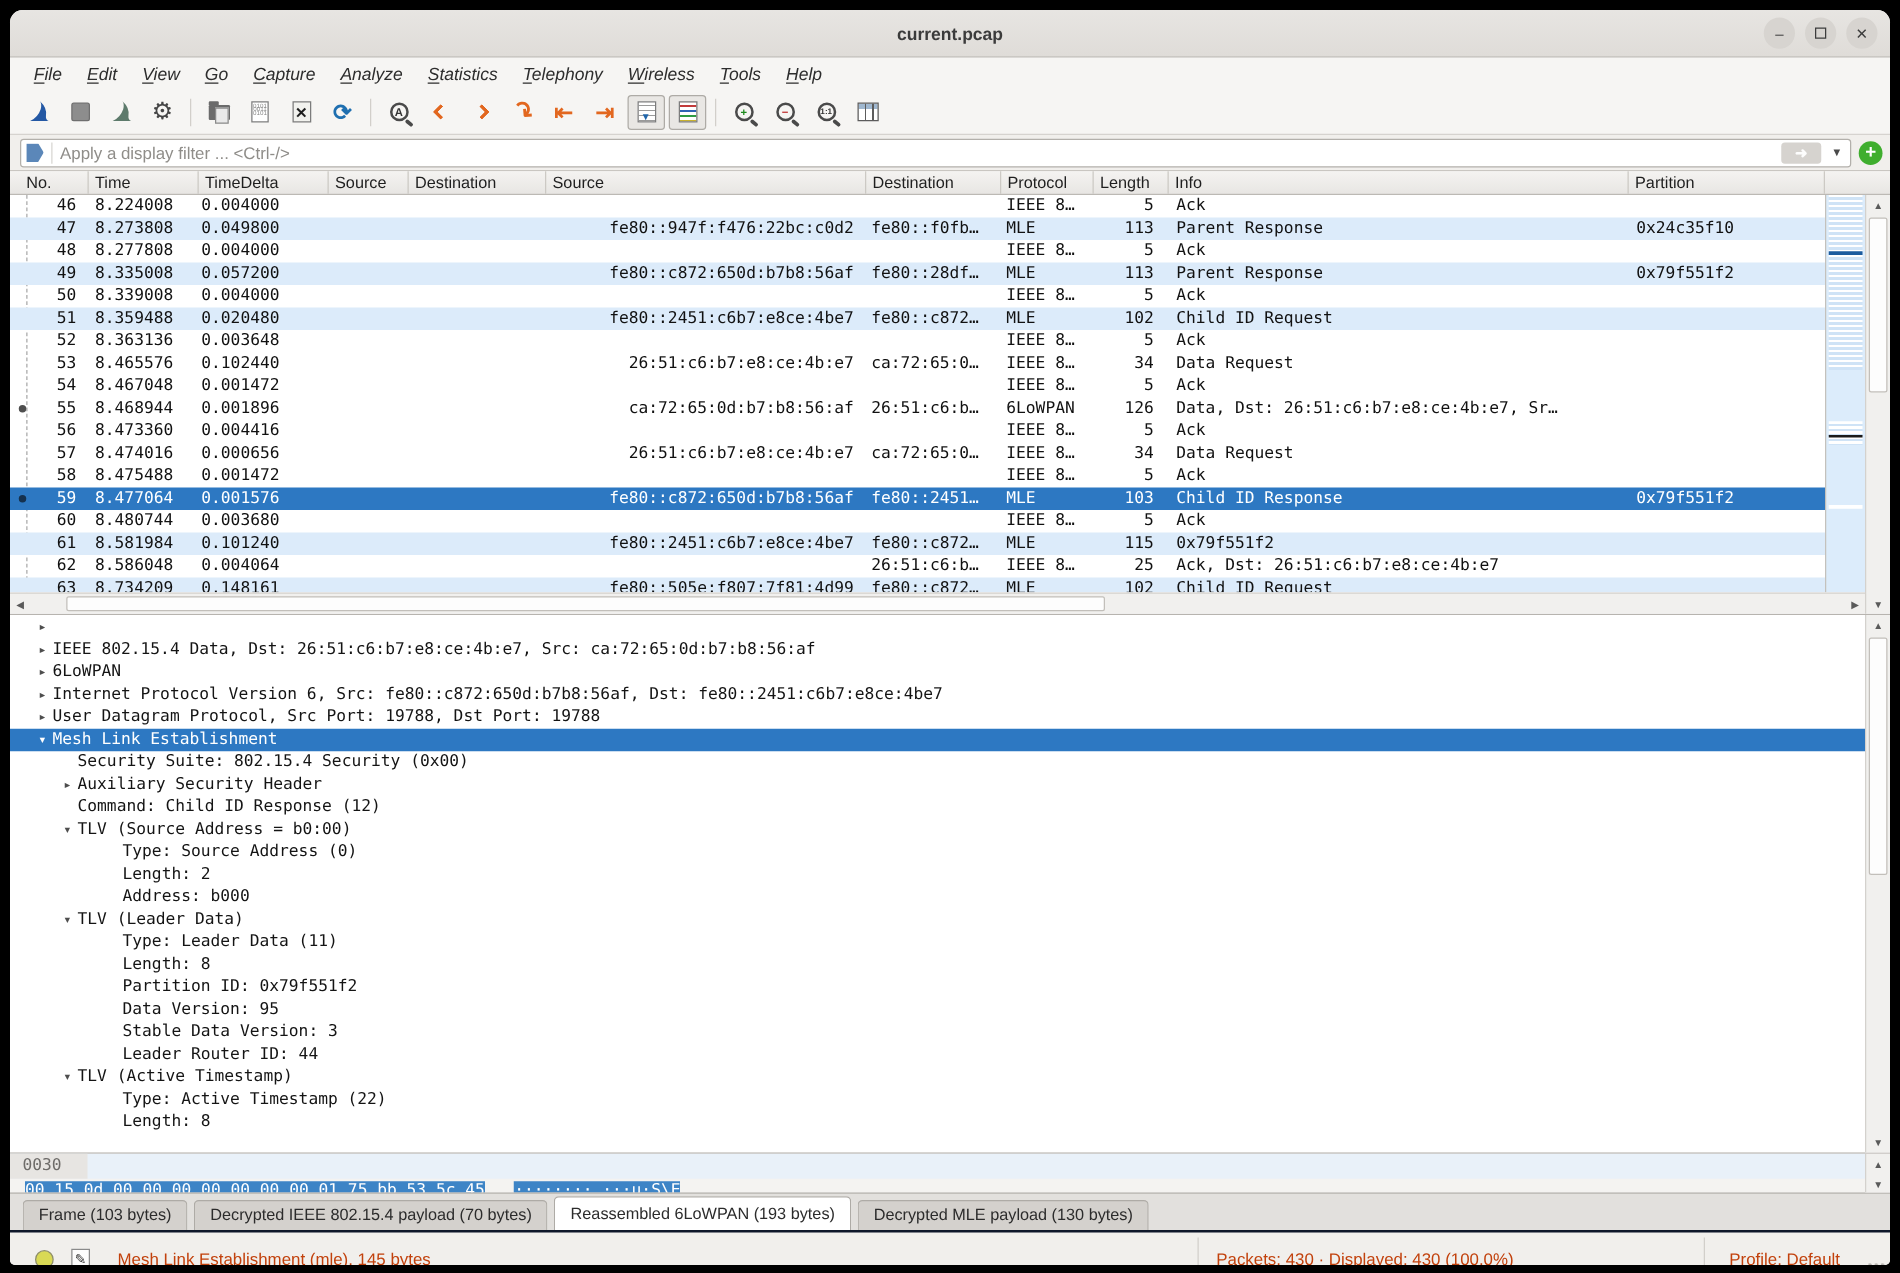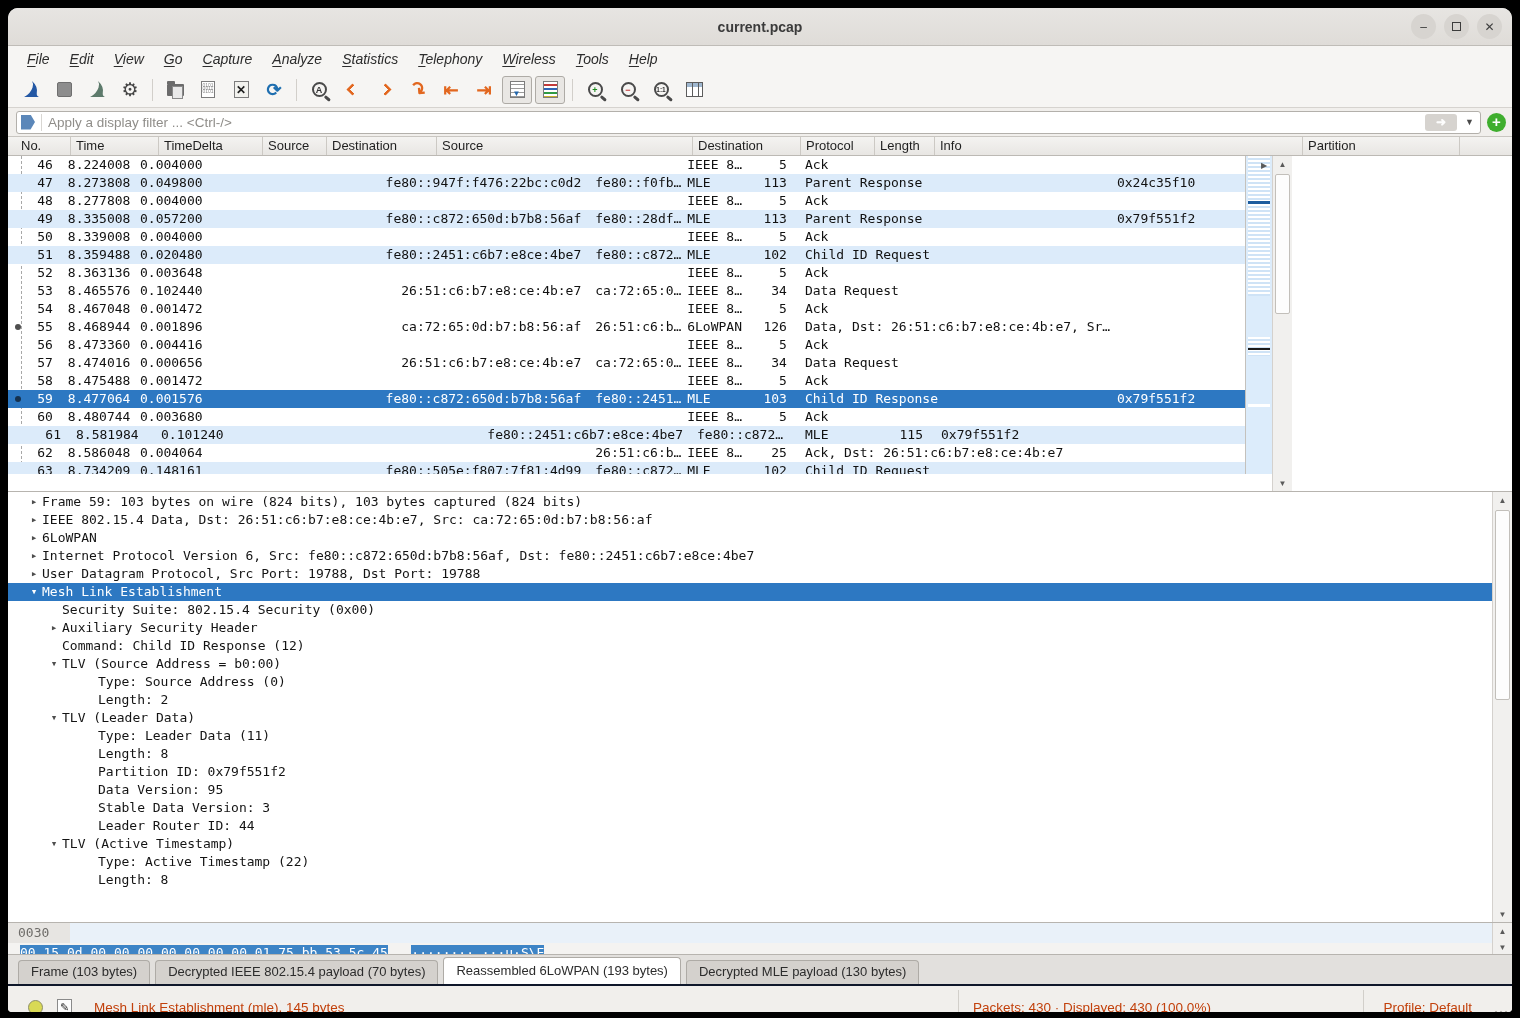--- a/index.html
+++ b/index.html
@@ -78,21 +78,21 @@
   .mono { font-family:"DejaVu Sans Mono", monospace; }
   .pheader { height:19px; background:linear-gradient(#f4f3f1,#e8e6e3); border-bottom:1px solid #bcb9b4;
     display:flex; font-size:13px; color:#1f1f1f; flex:0 0 auto; }
   .hcell { border-right:1px solid #ccc9c4; padding:1px 0 0 5px; white-space:nowrap; overflow:hidden; }
   .h-no{width:63px; padding-left:13px;} .h-time{width:88px;} .h-delta{width:104px;} .h-src1{width:64px;}
   .h-dst1{width:110px;} .h-src2{width:256px;} .h-dst2{width:108px;} .h-proto{width:74px;}
   .h-len{width:60px;} .h-info{width:368px;} .h-part{width:157px;}
   .h-fill{flex:1; border-right:none;}
 
   .list-region { height:335px; display:flex; flex:0 0 auto; background:#fff; }
-  .list-left { width:1264px; display:flex; }
+  .list-left { width:1484px; display:flex; flex-direction:column; }
   .list-rows-wrap { height:318px; display:flex; overflow:hidden; }
   .plist { width:1452px; position:relative; overflow:hidden; background:#fff; }
   .plist::before { content:""; position:absolute; left:13px; top:0; bottom:0; border-left:1px dashed #a8a8a8; }
   .prow { display:flex; height:18px; line-height:18px; font-size:13px; white-space:nowrap; position:relative; }
   .prow.mle { background:#dcebfa; }
   .prow.selected { background:#2d78c2; color:#fff; }
   .prow.selected .pcell { color:#fff; }
   .pcell { overflow:hidden; white-space:nowrap; color:#111; }
   .pc-gutter { width:16px; position:relative; }
   .pc-gutter .dot { position:absolute; left:7px; top:6px; width:6px; height:6px; border-radius:50%; background:#4f4f4f; }
@@ -579,21 +579,20 @@
       <span class="sb-btn sb-up"></span>
       <div class="sb-thumb" style="top:18px; height:140px;"></div>
       <span class="sb-btn sb-down"></span>
     </div>
   </div>
 
   <div class="detail-region">
     <div class="dlist mono" id="dlist">
         <div class="drow i0">
           <span class="arrow">▸</span>
-          <span>Frame 59: 103 bytes on wire (824 bits), 103 bytes captured (824 bits)</span>
         </div>
         <div class="drow i0">
           <span class="arrow">▸</span>
           <span>IEEE 802.15.4 Data, Dst: 26:51:c6:b7:e8:ce:4b:e7, Src: ca:72:65:0d:b7:b8:56:af</span>
         </div>
         <div class="drow i0">
           <span class="arrow">▸</span>
           <span>6LoWPAN</span>
         </div>
         <div class="drow i0">
@@ -624,20 +623,24 @@
           <span class="arrow">▾</span>
           <span>TLV (Source Address = b0:00)</span>
         </div>
         <div class="drow i2">
           <span class="arrow"></span>
           <span>Type: Source Address (0)</span>
         </div>
         <div class="drow i2">
           <span class="arrow"></span>
           <span>Length: 2</span>
+        </div>
+        <div class="drow i2">
+          <span class="arrow"></span>
+          <span>Address: b000</span>
         </div>
         <div class="drow i1">
           <span class="arrow">▾</span>
           <span>TLV (Leader Data)</span>
         </div>
         <div class="drow i2">
           <span class="arrow"></span>
           <span>Type: Leader Data (11)</span>
         </div>
         <div class="drow i2">

